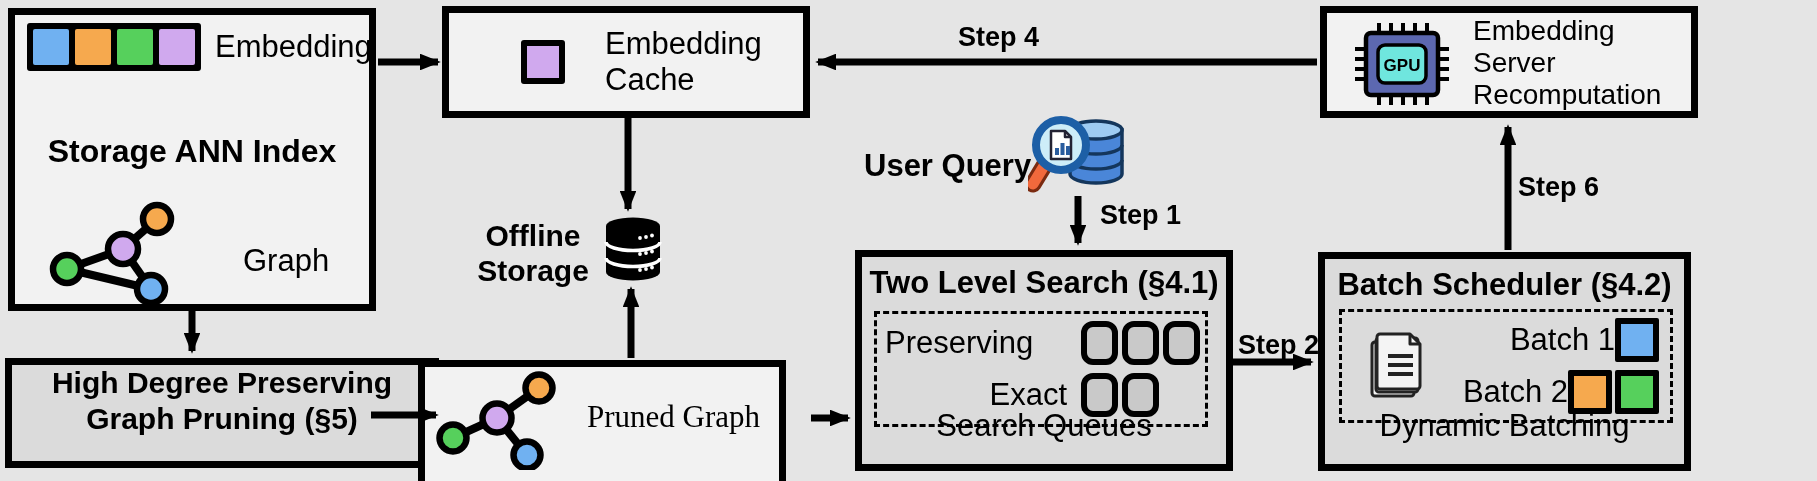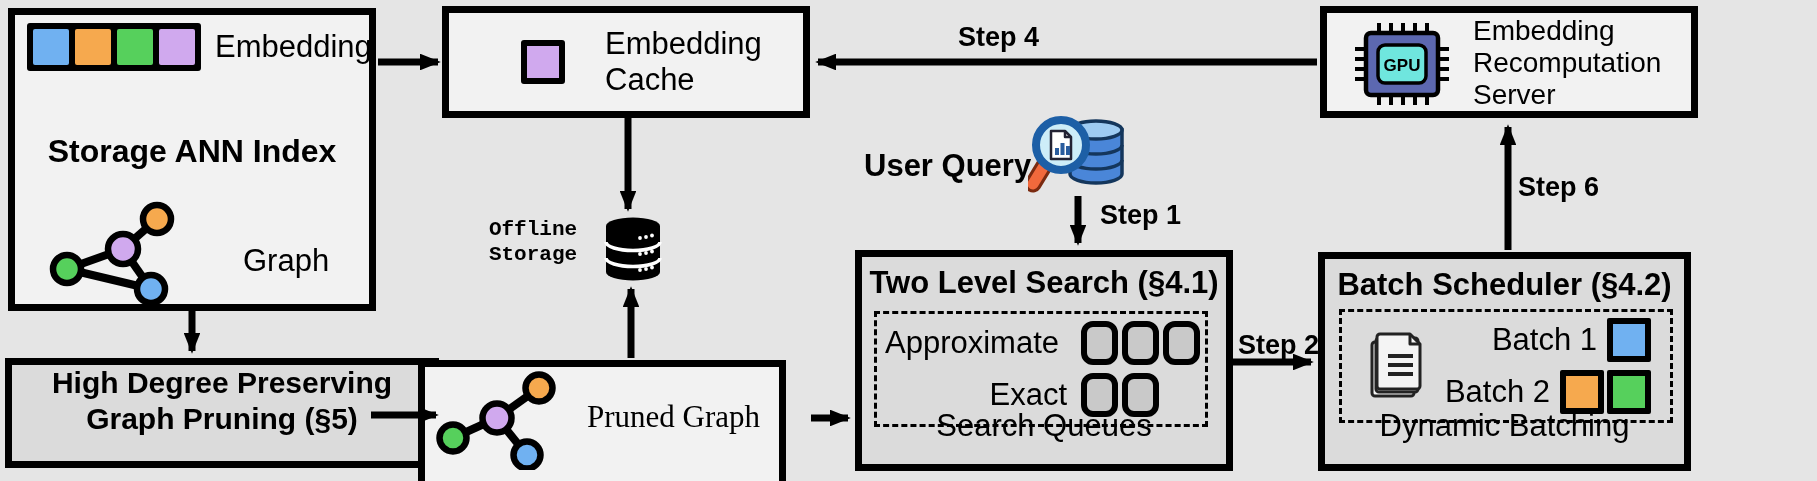--- a/index.html
+++ b/index.html
@@ -23,21 +23,21 @@
   #cache-box { left:442px; top:6px; width:368px; height:112px; }
   #cache-square { position:absolute; left:72px; top:27px; width:44px; height:44px; border:6px solid #000; border-radius:3px; }
   #cache-text { position:absolute; left:156px; top:13px; font-size:31px; line-height:1.15; }
 
   
   #server-box { left:1320px; top:6px; width:378px; height:112px; }
   #gpu-icon { position:absolute; left:22px; top:8px; }
   #server-text { position:absolute; left:146px; top:2px; font-size:28px; line-height:1.14; }
 
   
-  #storage-label { position:absolute; left:470px; top:218px; width:126px; text-align:center; font-size:21px; font-weight:bold; line-height:1.17;font-family:Liberation Mono, monospace; }
+  #storage-label { position:absolute; left:470px; top:218px; width:126px; text-align:center; font-size:30px; font-weight:bold; line-height:1.17; }
   #storage-icon { position:absolute; left:602px; top:216px; }
 
   
   #user-query-label { position:absolute; left:864px; top:148px; font-size:31px; font-weight:bold; }
   #query-icon { position:absolute; left:1028px; top:112px; }
 
   
   #two-level-box { left:855px; top:250px; width:378px; height:221px; }
   .box-title { width:100%; text-align:center; font-size:31px; font-weight:bold; padding-top:8px; }
   #tls-dashed { position:absolute; left:12px; top:54px; width:334px; height:116px; border:3px dashed #000; display:flex; flex-direction:column; justify-content:space-evenly; }
@@ -45,21 +45,21 @@
   .queue-label { font-size:31px; width:196px; }
   .queue-label.right { text-align:right; padding-right:14px; }
   .slots { display:flex; gap:4px; }
   .slot { width:37px; height:44px; background:#c9c9c9; border:6px solid #000; border-radius:12px; }
   .box-footer { position:absolute; left:0; bottom:20px; width:100%; text-align:center; font-size:31px; }
 
   
   #batch-box { left:1318px; top:252px; width:373px; height:219px; }
   #bs-dashed { position:absolute; left:14px; top:50px; width:334px; height:114px; border:3px dashed #000; }
   #docs-icon { position:absolute; left:24px; top:18px; }
-  .batch-row { position:absolute; right:19px; display:flex; align-items:center; gap:10px; }
+  .batch-row { position:absolute; right:11px; display:flex; align-items:center; }
   #batch-row-1 { top:6px; }
   #batch-row-2 { top:58px; }
   .batch-label { font-size:31px; }
   .batch-squares { display:flex; gap:3px; }
   .batch-sq { width:44px; height:44px; border:6px solid #000; border-radius:2px; }
 
   
   #hdp-box { left:5px; top:358px; width:434px; height:110px; display:flex; flex-direction:column; justify-content:flex-start; align-items:center; }
   .hdp-line { font-size:30px; font-weight:bold; line-height:1.2; text-align:center; }
 
@@ -137,22 +137,22 @@
           <line x1="88" y1="38" x2="100" y2="38"></line>
           <line x1="88" y1="48" x2="100" y2="48"></line>
           <line x1="88" y1="58" x2="100" y2="58"></line>
       </g>
       <rect x="17" y="12" width="72" height="62" rx="5" fill="#5c68b0" stroke="#000" stroke-width="4.5"></rect>
       <rect x="29" y="24" width="48" height="38" rx="7" fill="#6fe6de" stroke="#000" stroke-width="3.5"></rect>
       <text x="53" y="50" text-anchor="middle" font-size="17" font-weight="bold" fill="#000">GPU</text>
     </svg>
     <div id="server-text">
       <div>Embedding</div>
+      <div>Server</div>
       <div>Recomputation</div>
-      <div>Server</div>
     </div>
   </div>
 
   <div id="storage-label">
     <div>Offline</div>
     <div>Storage</div>
   </div>
   <svg id="storage-icon" width="62" height="66" viewBox="0 0 62 66">
     <path d="M4 10 v46 a27 8.5 0 0 0 54 0 v-46 z" fill="#000"></path>
     <ellipse cx="31" cy="10" rx="27" ry="8.5" fill="#000"></ellipse>
@@ -188,21 +188,21 @@
       <rect x="27" y="36" width="4" height="7" fill="#2a5d9e"></rect>
       <rect x="32.5" y="31" width="4" height="12" fill="#2a5d9e"></rect>
       <rect x="38" y="34" width="4" height="9" fill="#2a5d9e"></rect>
     </g>
   </svg>
 
   <div class="box dark" id="two-level-box">
     <div class="box-title">Two Level Search (§4.1)</div>
     <div id="tls-dashed">
       <div class="queue-row">
-        <span class="queue-label">Approximate</span>
+        <span class="queue-label">Preserving</span>
         <span class="slots">
           <span class="slot"></span>
           <span class="slot"></span>
           <span class="slot"></span>
         </span>
       </div>
       <div class="queue-row">
         <span class="queue-label right">Exact</span>
         <span class="slots">
           <span class="slot"></span>

